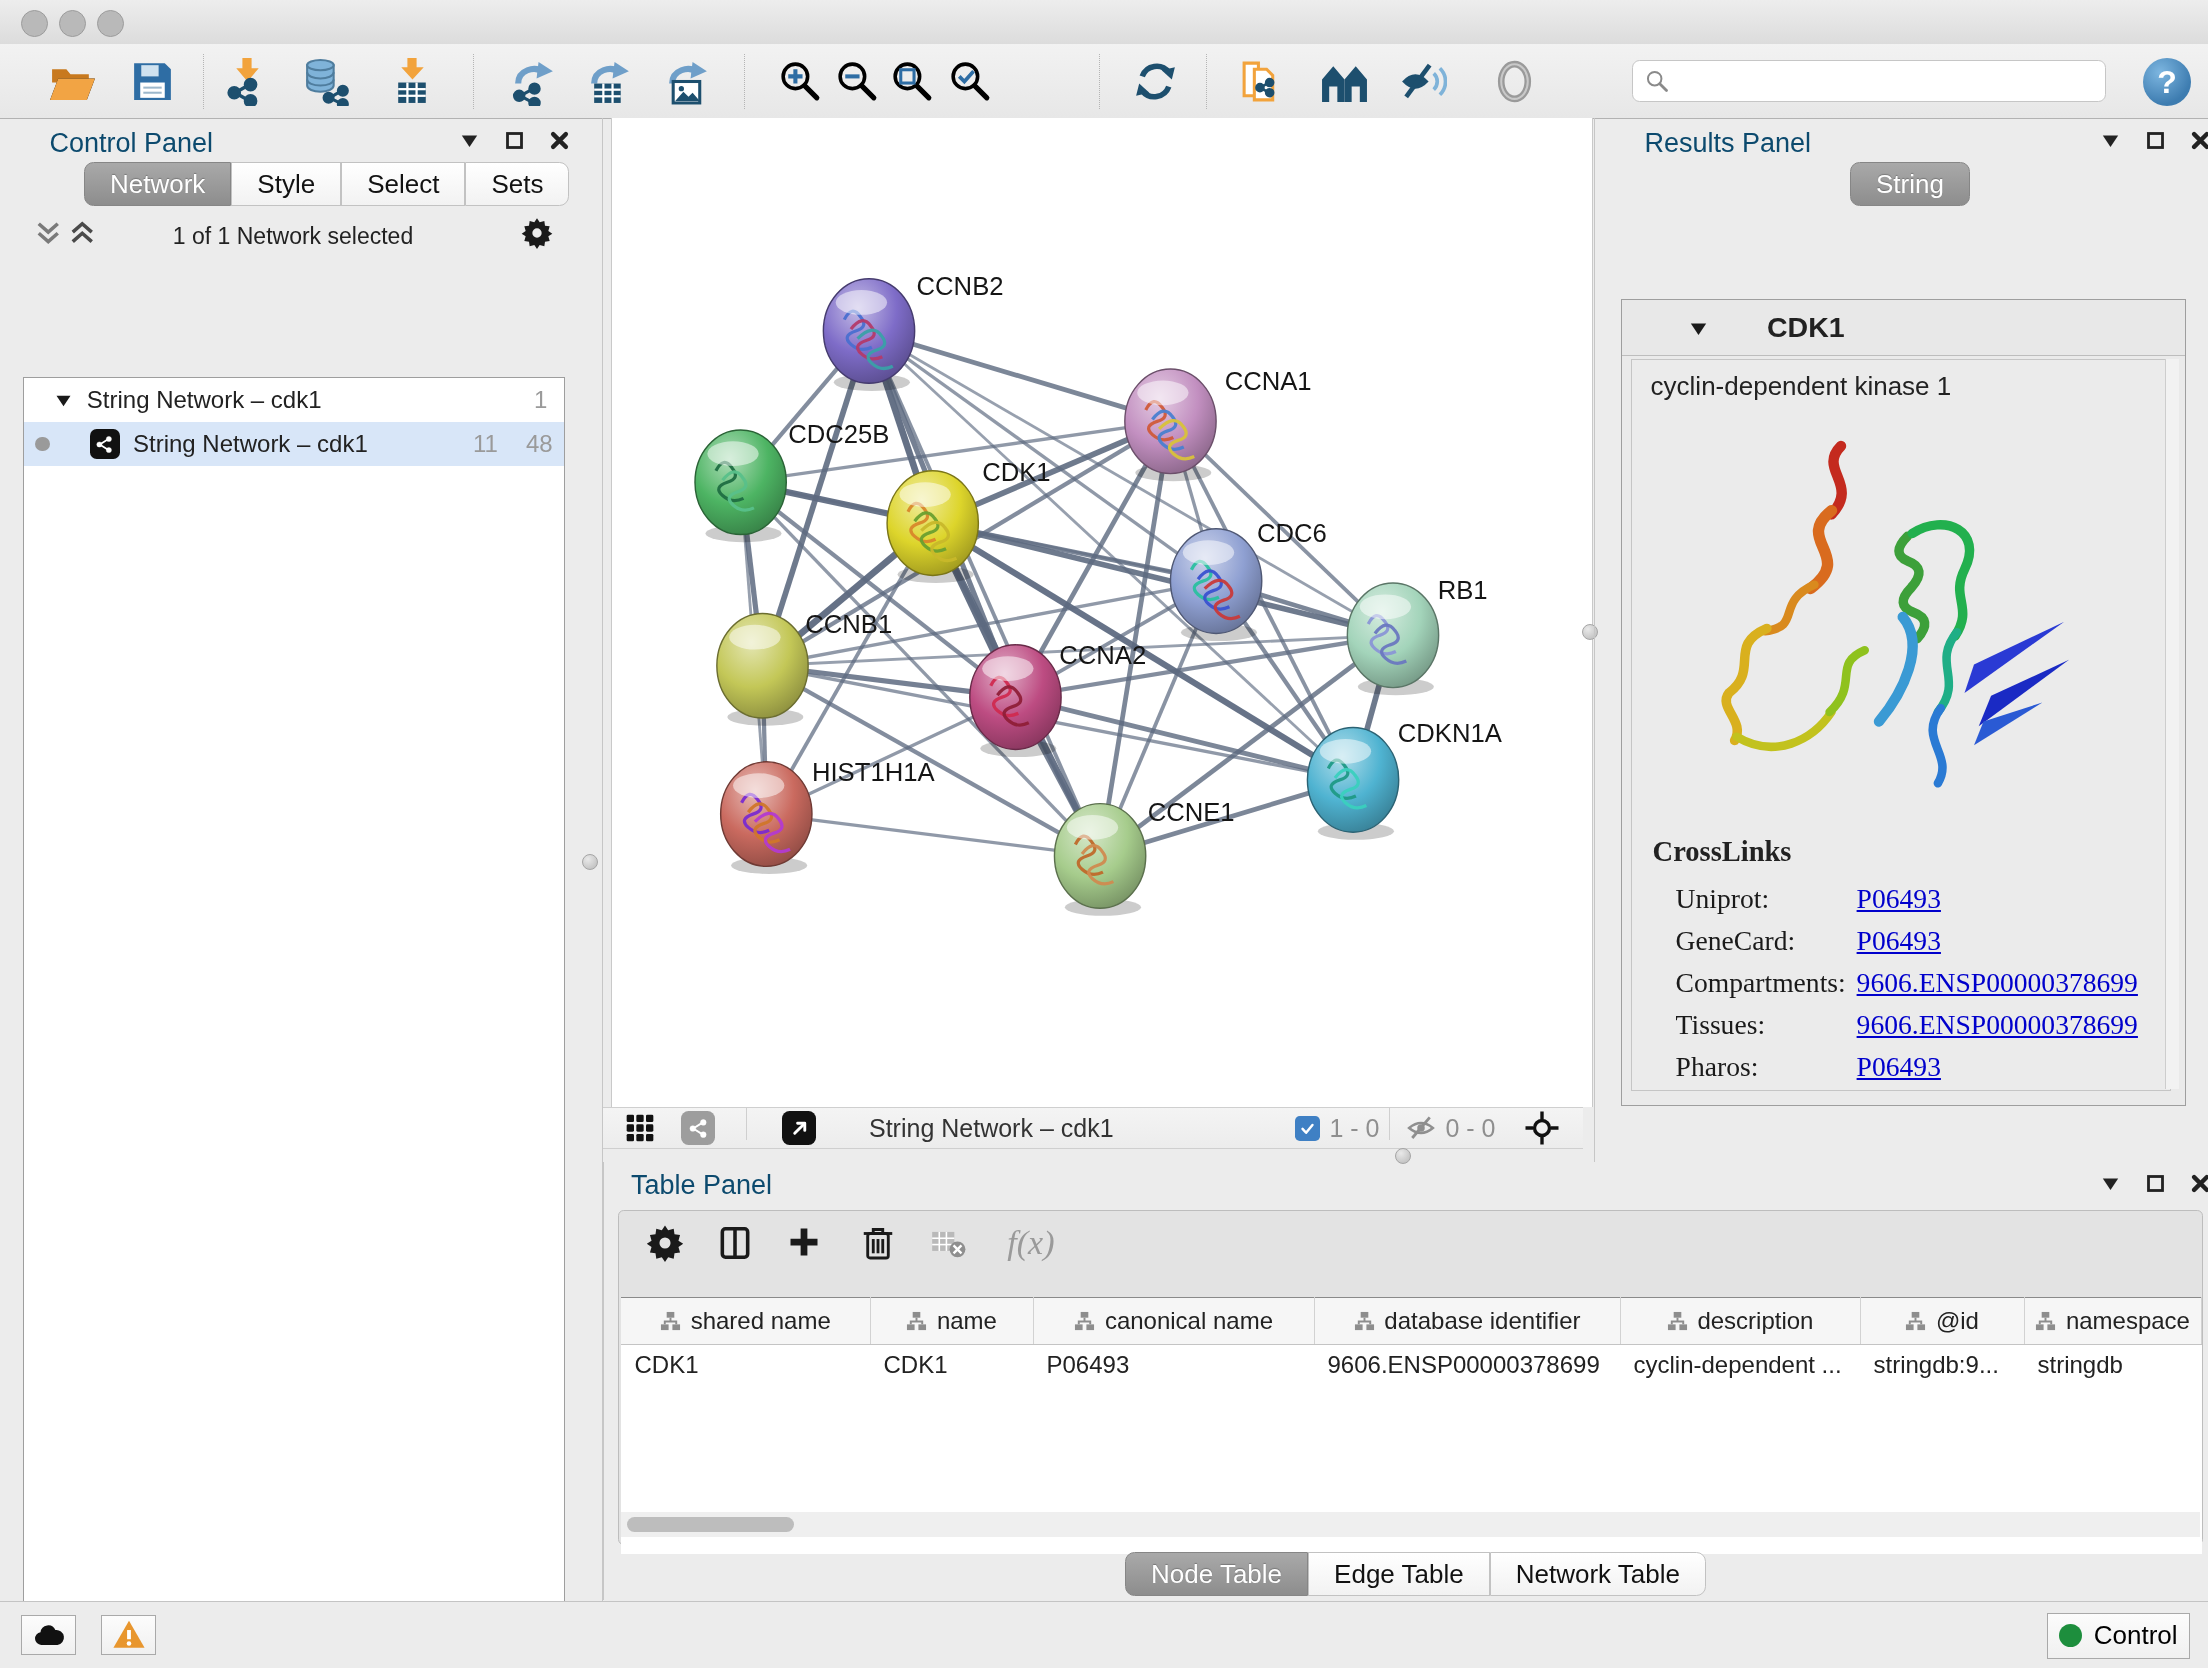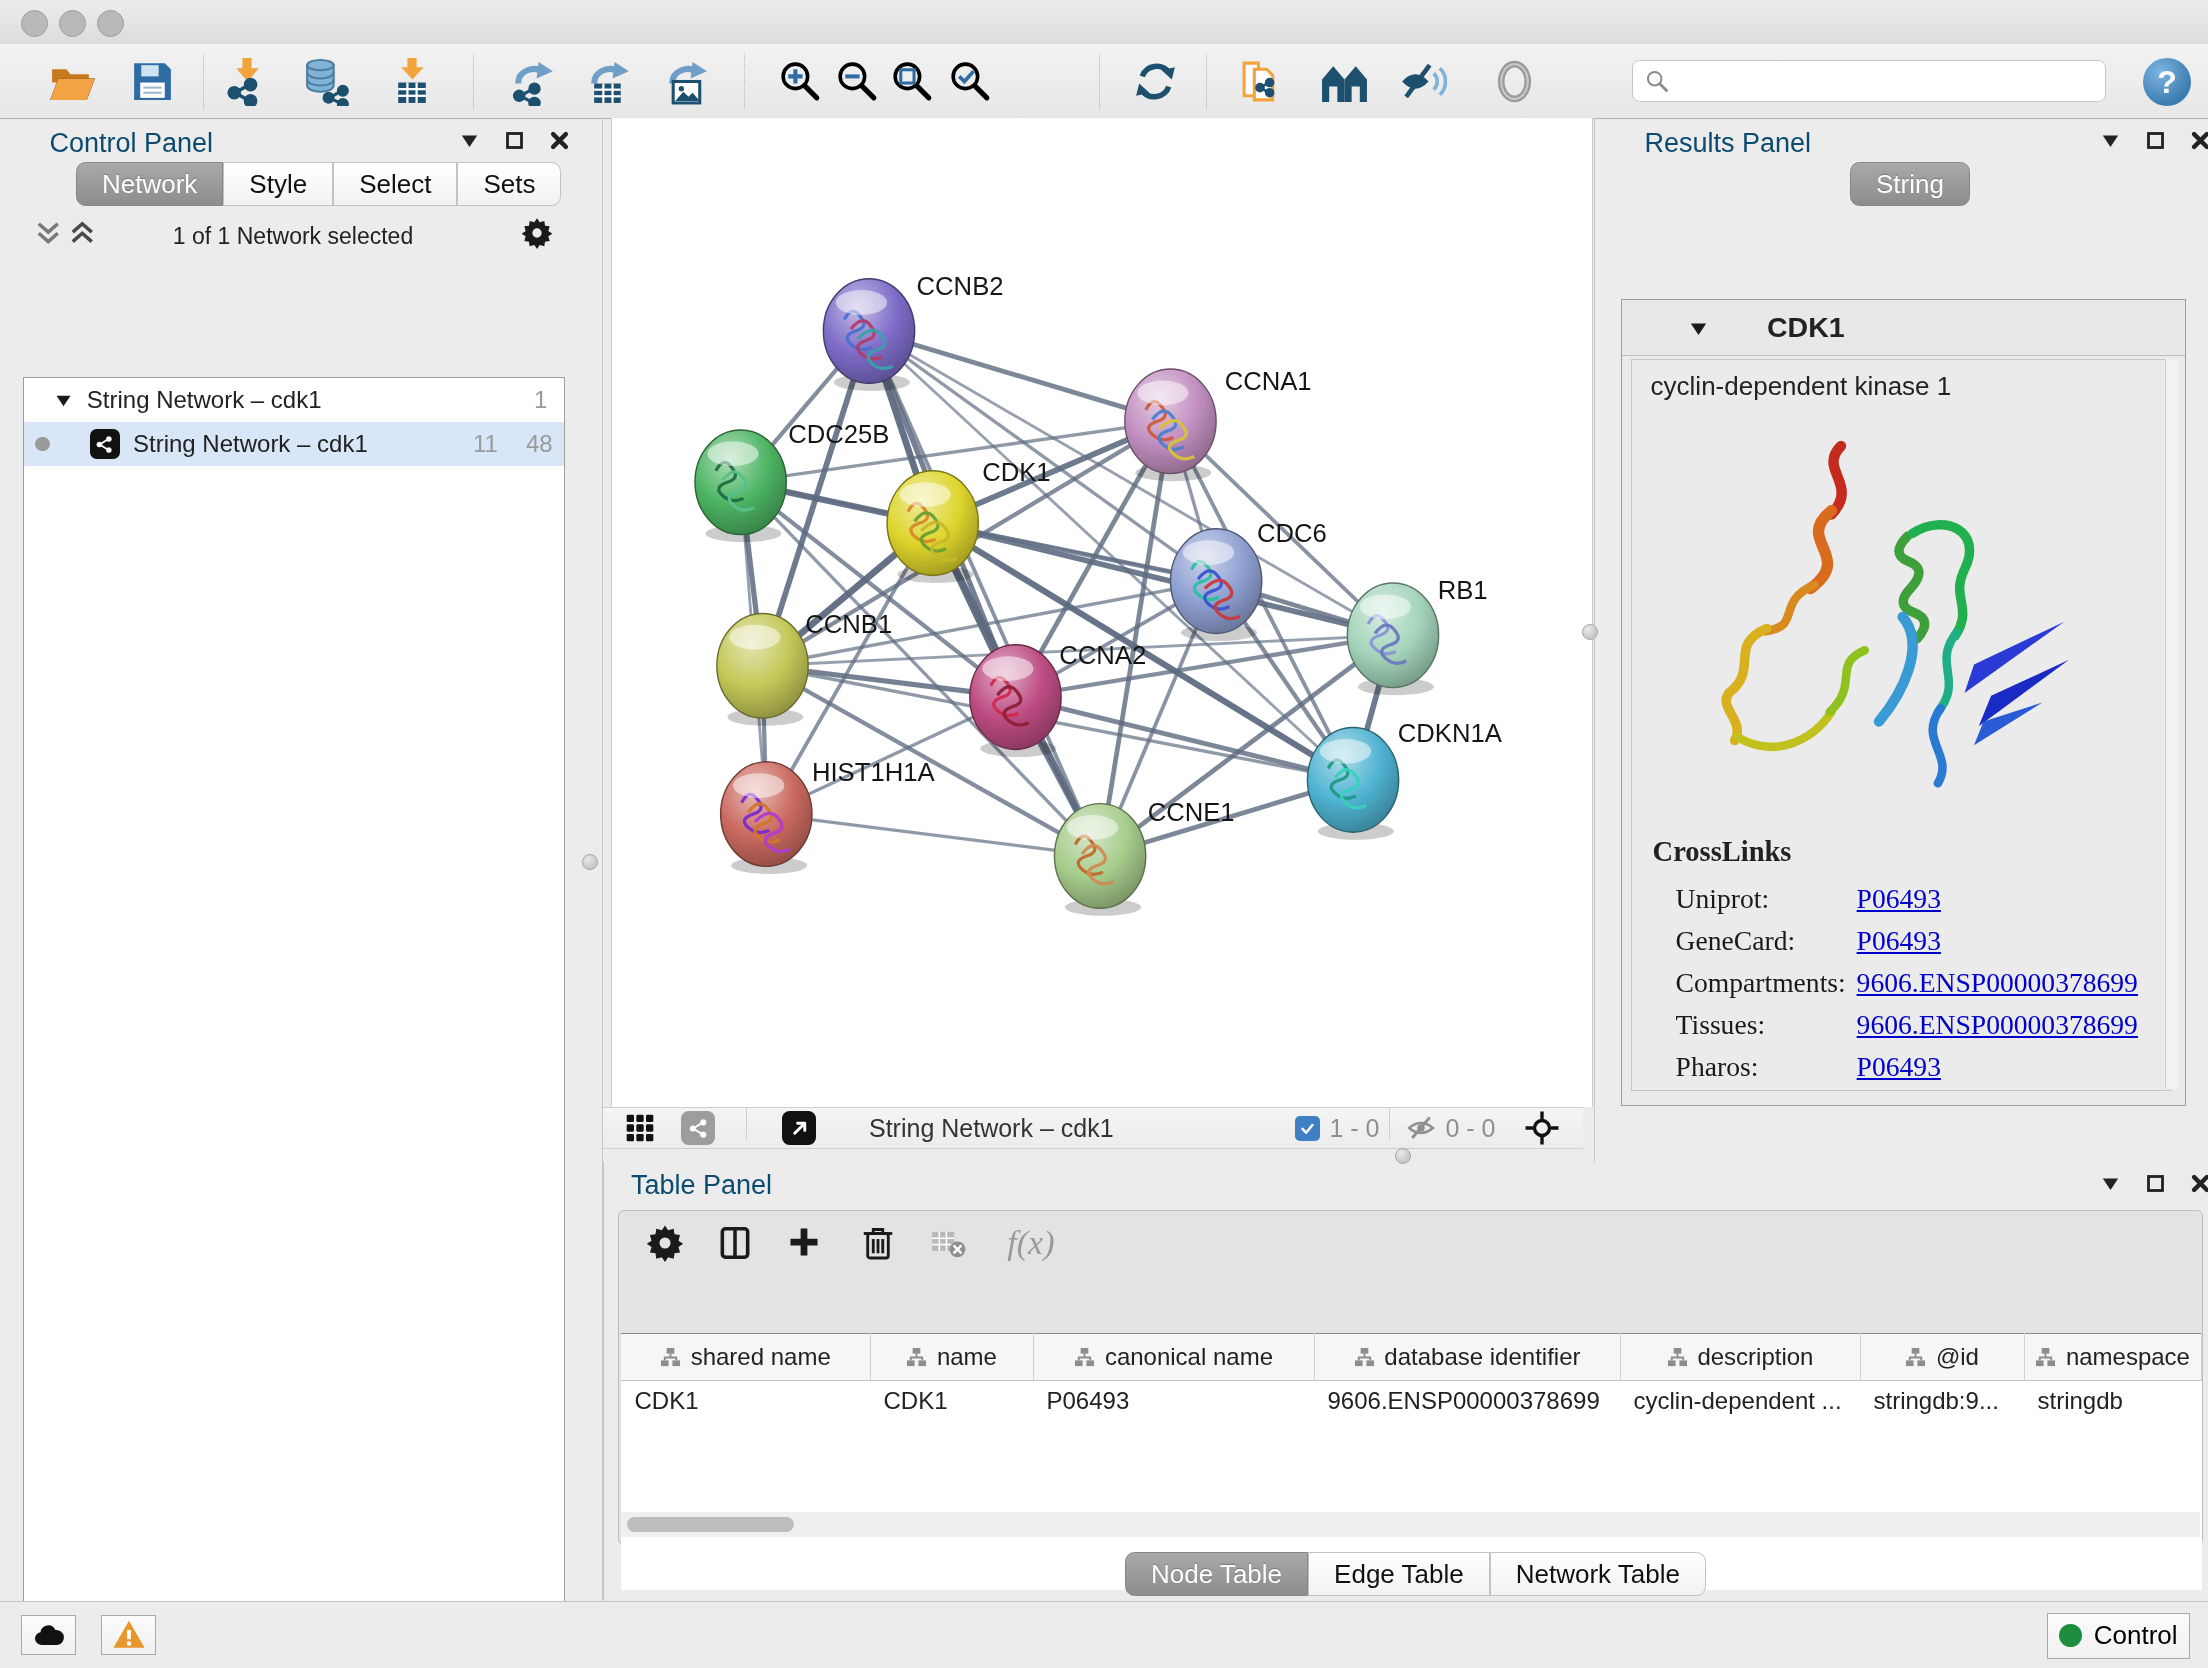--- a/index.html
+++ b/index.html
@@ -433,21 +433,21 @@
     <svg width="23" height="23" viewBox="0 0 18 18">
         <use href="#sym-tri"></use>
       </svg>
     <svg width="21" height="21" viewBox="0 0 18 18">
         <use href="#sym-max"></use>
       </svg>
     <svg width="23" height="23" viewBox="0 0 18 18">
         <use href="#sym-x"></use>
       </svg>
   </div>
-  <div class="abs" style="left:76px;top:44px;display:flex;">
+  <div class="abs" style="left:84px;top:44px;display:flex;">
     <span class="tabbtn first active">Network</span>
     <span class="tabbtn">Style</span>
     <span class="tabbtn">Select</span>
     <span class="tabbtn last">Sets</span>
   </div>
   <svg class="abs" style="left:34px;top:101px;color:#7a7a7a" width="28.5" height="28.5" viewBox="0 0 24 24">
       <use href="#sym-chevdd"></use>
     </svg>
   <svg class="abs" style="left:68px;top:101px;color:#4a4a4a" width="28.5" height="28.5" viewBox="0 0 24 24">
       <use href="#sym-chevdu"></use>
@@ -859,21 +859,21 @@
           <use href="#sym-plus"></use>
         </svg></button>
     <button class="tp-iconbtn" style="left:240px;color:#1a1a1a"><svg width="38" height="38" viewBox="0 0 48 48">
           <use href="#sym-trash"></use>
         </svg></button>
     <button class="tp-iconbtn" style="left:310px"><svg width="38" height="38" viewBox="0 0 48 48">
           <use href="#sym-table-x"></use>
         </svg></button>
     <span class="abs" style="left:388px;top:13.3px;font-size:34px;color:#9a9a9a;font-style:italic;font-family:'Liberation Serif',serif;">f(x)</span>
 
-    <table class="ntable" style="border-top:1.9px solid #8a8a8a;margin-top:36px;">
+    <table class="ntable" style="border-top:1.9px solid #8a8a8a;">
       <colgroup>
           <col style="width:249px">
           <col style="width:163px">
           <col style="width:281px">
           <col style="width:306px">
           <col style="width:240px">
           <col style="width:164px">
           <col style="width:177px">
         </colgroup>
       <thead>

